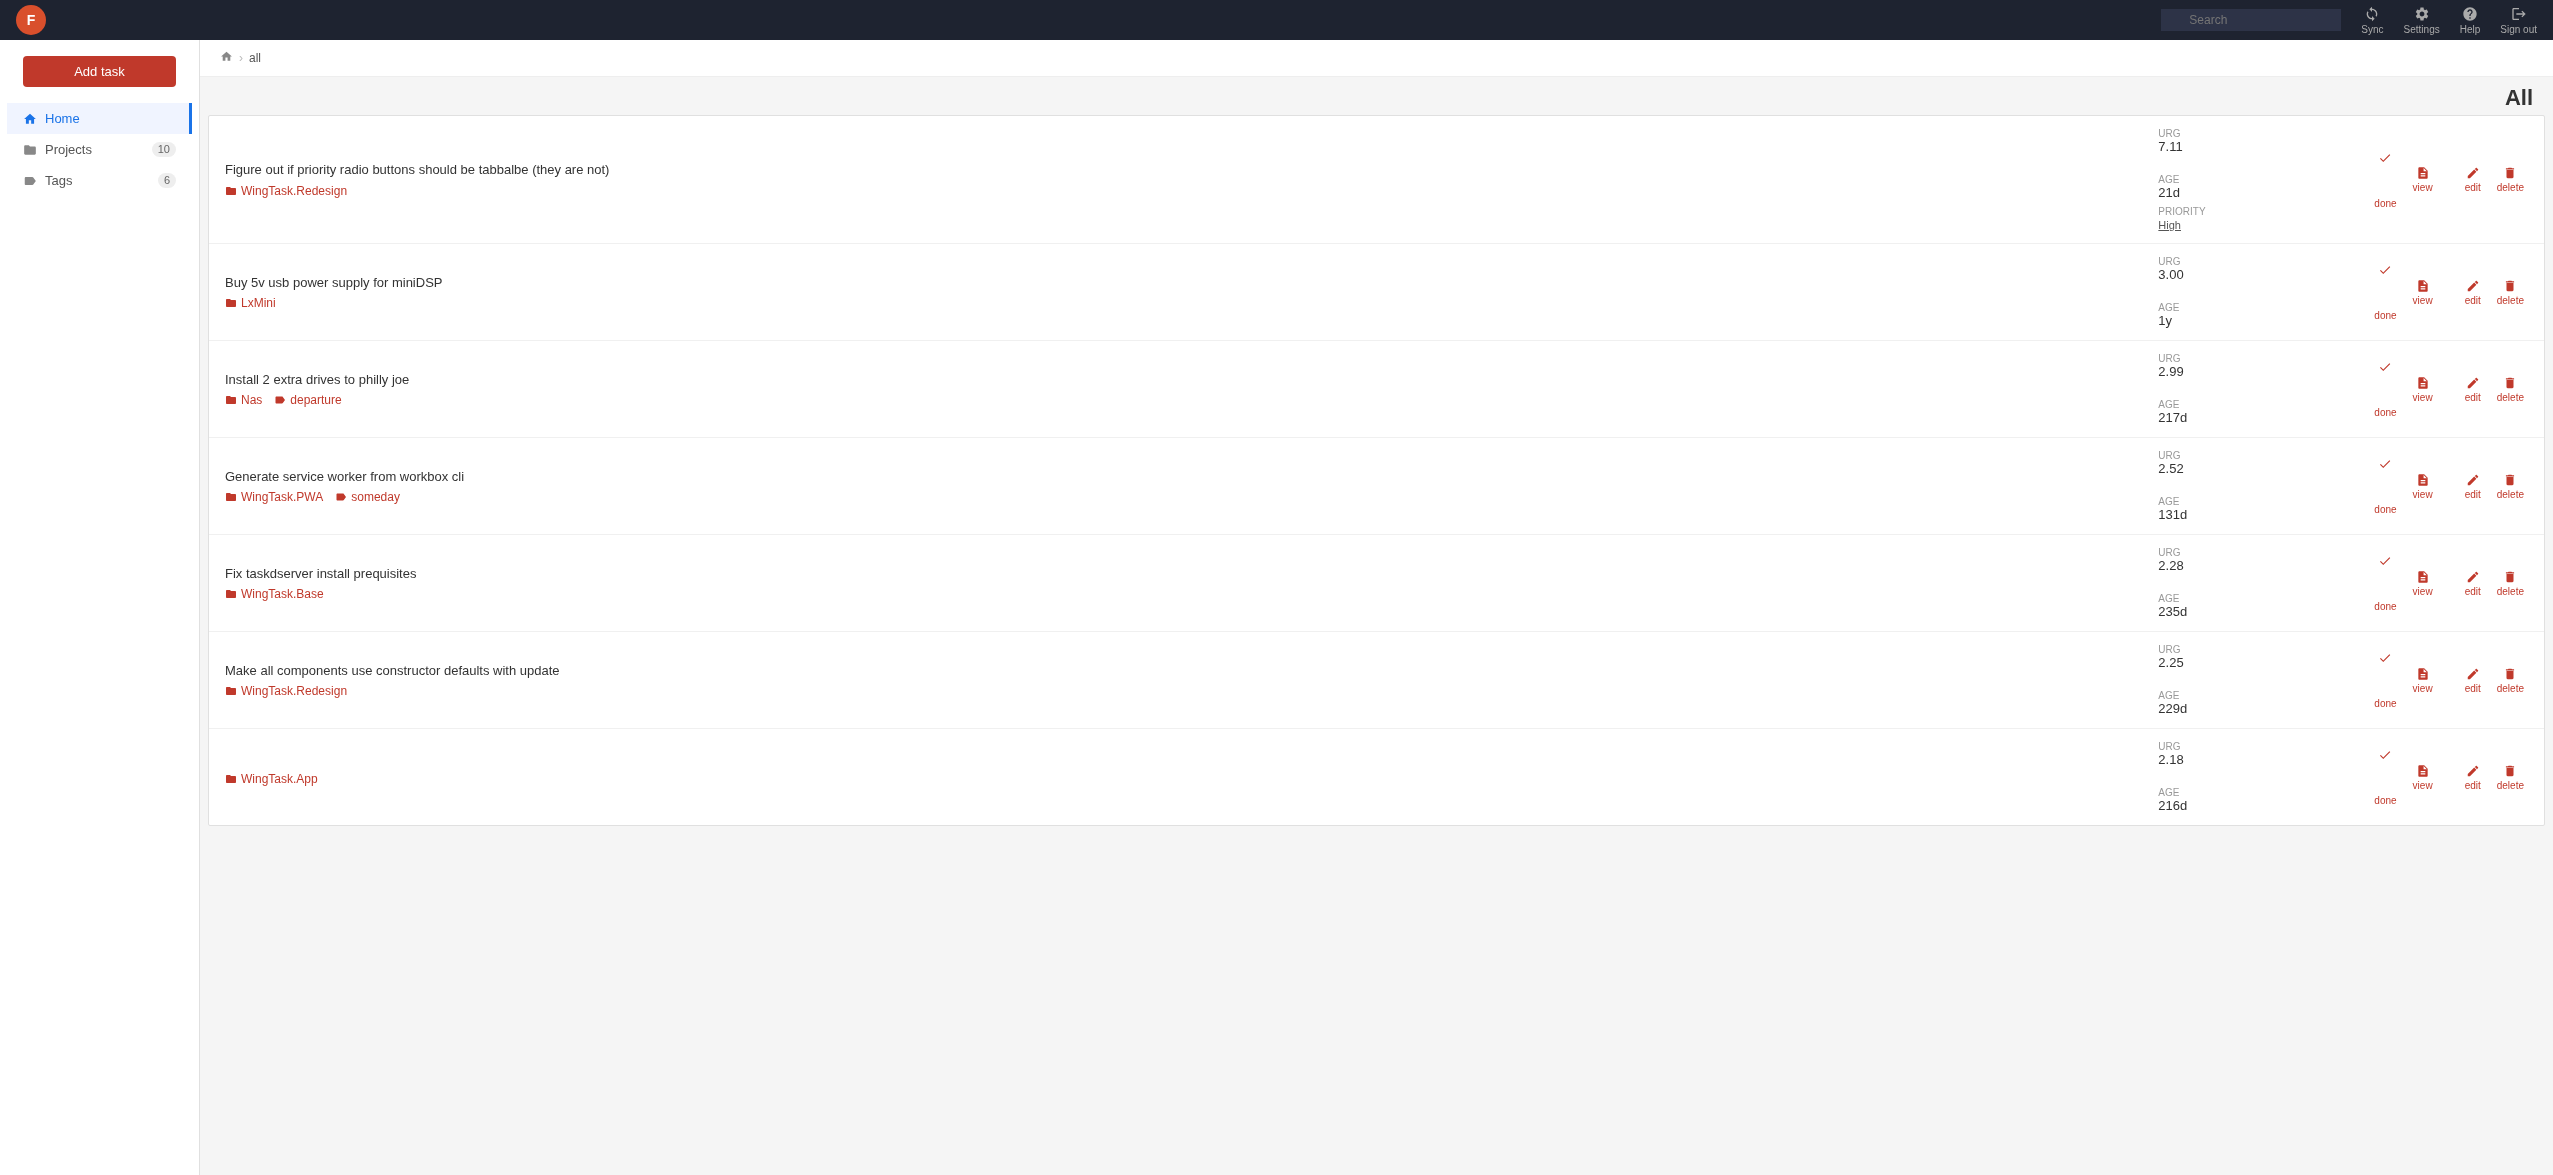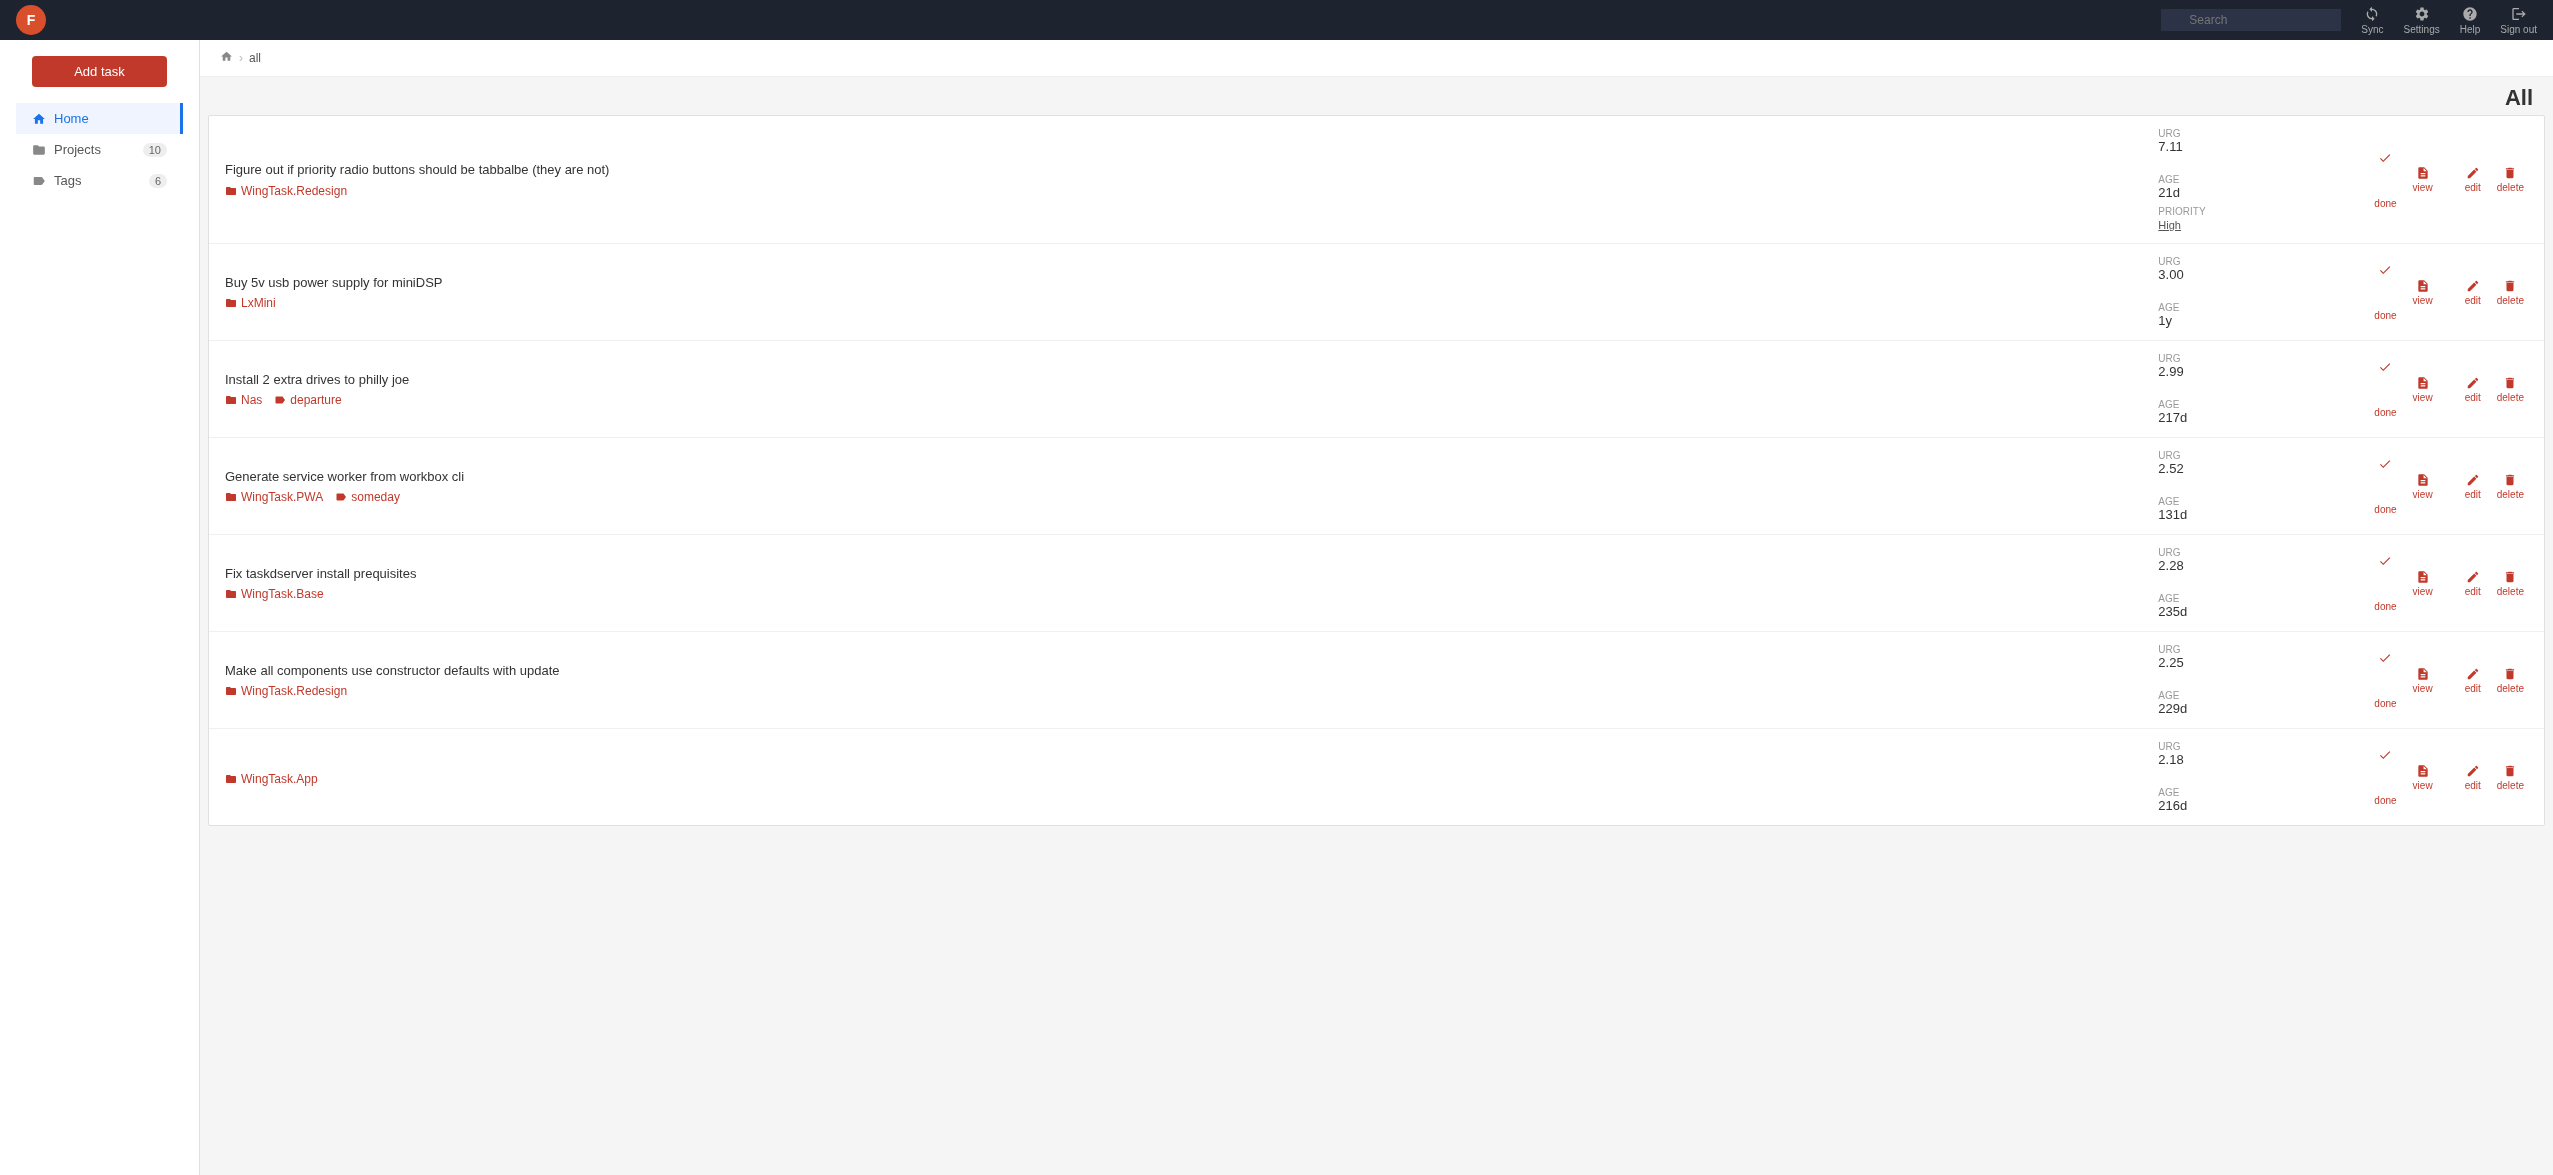--- a/index.html
+++ b/index.html
@@ -59,38 +59,37 @@
     }
     .nav-action svg { width: 16px; height: 16px; fill: #aaa; }
 
     
     .sidebar {
       position: fixed;
       top: 40px; left: 0; bottom: 0;
       width: 200px;
       background: #fff;
       border-right: 1px solid #e0e0e0;
-      padding: 16px 16px;
+      padding: 16px 7px;
     }
     .add-task-btn {
       background: #c0392b;
       color: white;
       border: none;
       border-radius: 4px;
       padding: 8px 20px;
       font-size: 13px;
       cursor: pointer;
       margin: 0 16px 16px;
       width: calc(100% - 32px);
       font-weight: 500;
     }
 
     .sidebar-item {
       display: flex;
-      align-items: center;
       padding: 8px 16px;
       cursor: pointer;
       color: #555;
       font-size: 13px;
       gap: 8px;
       justify-content: space-between;
     }
     .sidebar-item.active { color: #1a73e8; border-right: 3px solid #1a73e8; background: #f0f4ff; }
     .sidebar-item-left { display: flex; align-items: center; gap: 8px; }
     .sidebar-item svg { width: 14px; height: 14px; }

